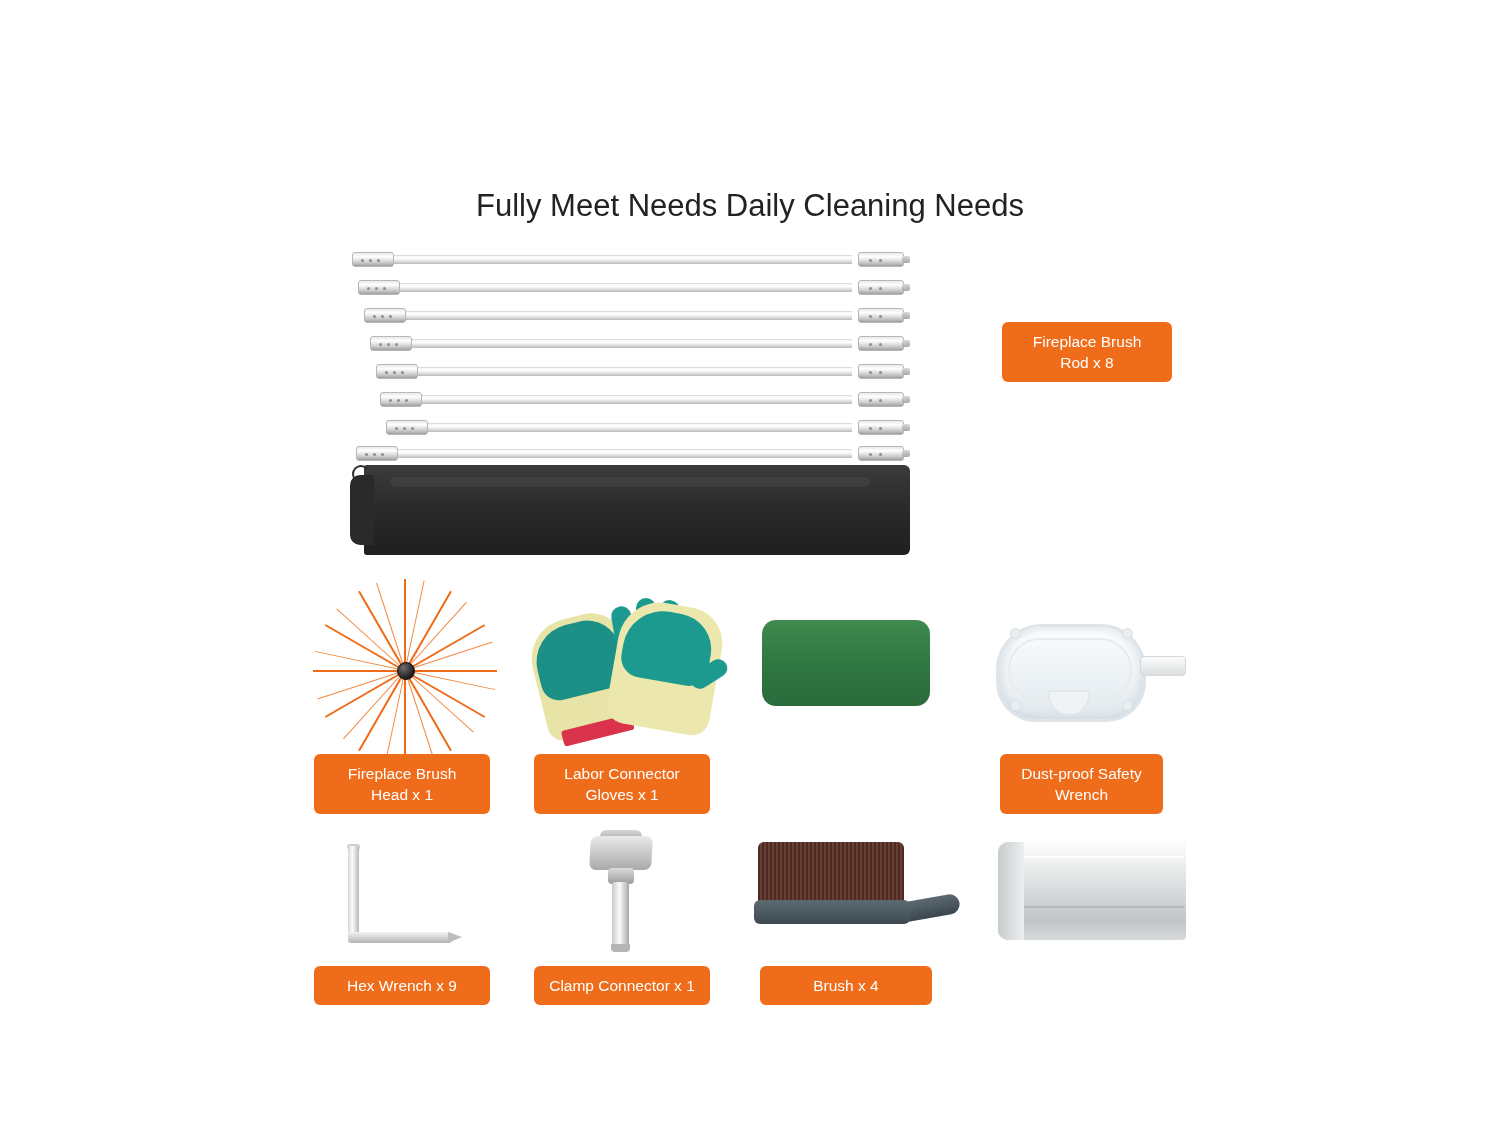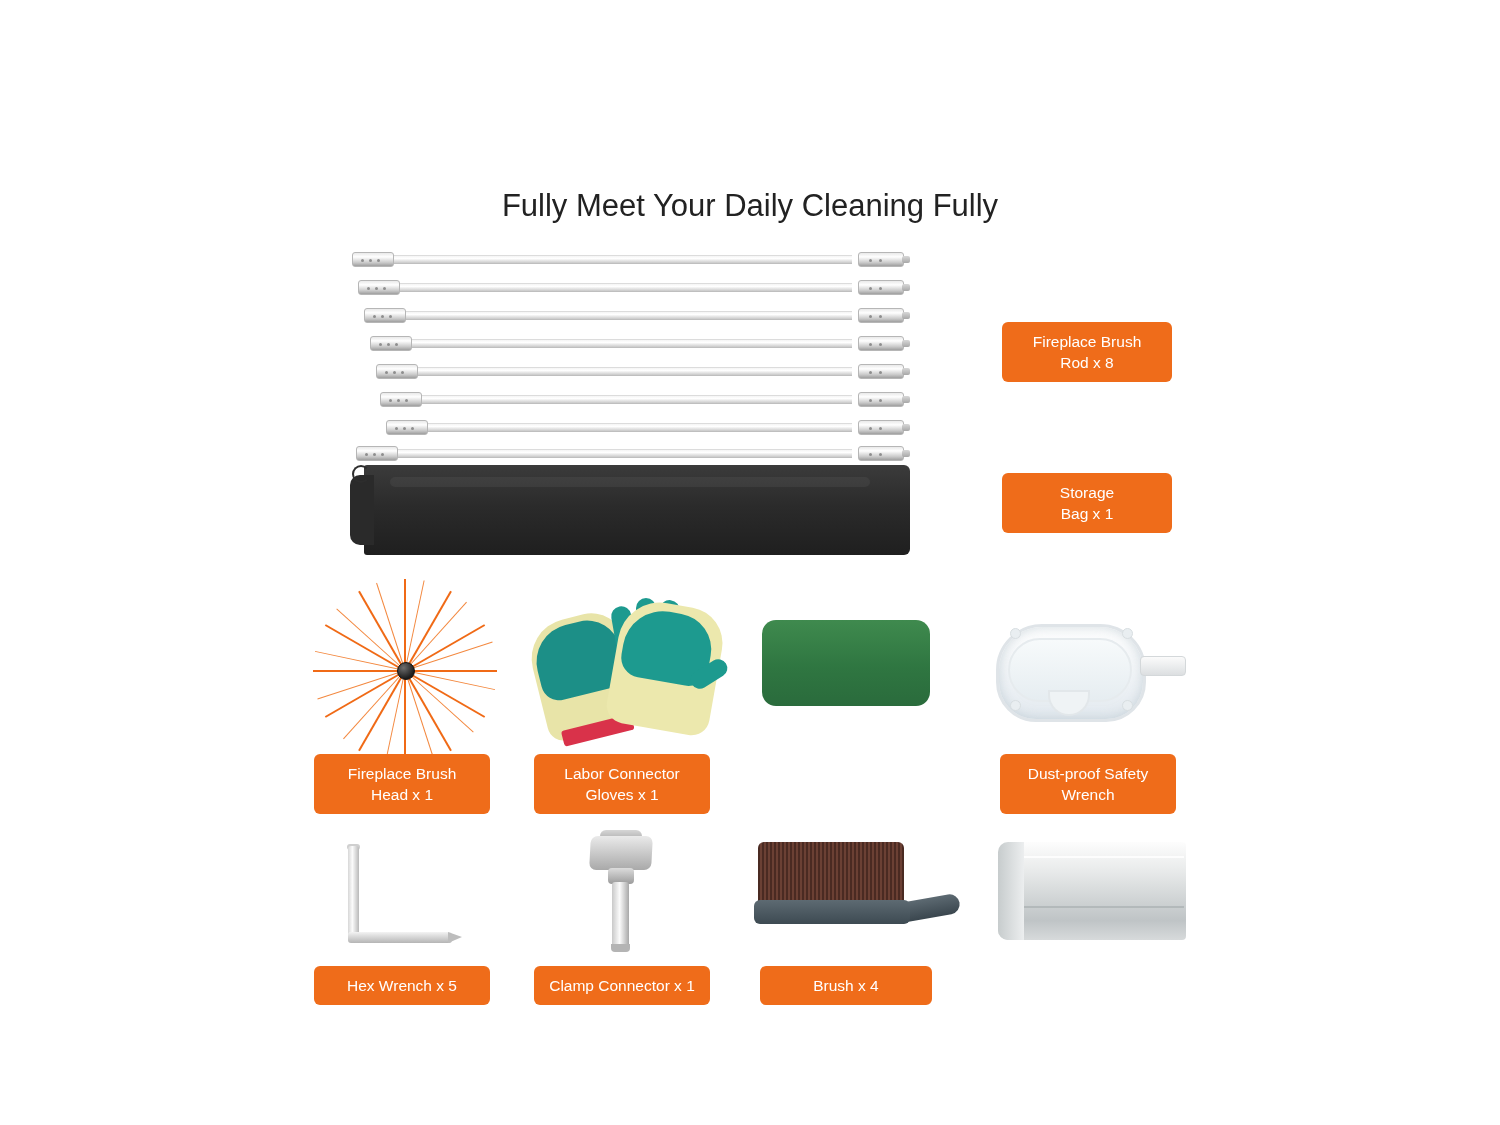--- a/index.html
+++ b/index.html
@@ -436,21 +436,21 @@
     left: 26px; top: 64px;
     width: 160px; height: 2px;
     background: rgba(160,168,170,0.55);
   }
 </style>
 </head>
 <body>
 
 <div class="page">
 
-  <div class="subhead">Fully Meet Your Daily Cleaning Fully</div>
+  <div class="subhead">Fully Meet Needs Daily Cleaning Needs</div>
 
   <div class="rods">
     <div class="rod" style="top:4px;">
       <div class="tube"></div>
       <div class="ferrule-l">
           <span class="screw" style="left:8px;"></span>
           <span class="screw" style="left:16px;"></span>
           <span class="screw" style="left:24px;"></span>
         </div>
       <div class="ferrule-r">
@@ -557,24 +557,20 @@
     <span>Rod x 8</span>
   </div>
 
   <div class="bag">
     <div class="body"></div>
     <div class="cinch"></div>
     <div class="drawstring"></div>
     <div class="sheen"></div>
   </div>
 
-  <div class="chip" style="left:1002px; top:473px; width:170px;">
-    <span>Storage</span>
-    <span>Bag x 1</span>
-  </div>
 
   <div class="cell" style="left:310px; top:600px;">
     <div class="brushhead art">
       <div class="arm" style="transform: rotate(0deg);"></div>
       <div class="arm" style="transform: rotate(30deg);"></div>
       <div class="arm" style="transform: rotate(60deg);"></div>
       <div class="arm" style="transform: rotate(90deg);"></div>
       <div class="arm" style="transform: rotate(120deg);"></div>
       <div class="arm" style="transform: rotate(150deg);"></div>
       <div class="arm" style="transform: rotate(180deg);"></div>
@@ -636,35 +632,35 @@
       <div class="lensframe"></div>
       <div class="lens"></div>
       <div class="nose"></div>
       <div class="vent" style="left:20px; top:10px;"></div>
       <div class="vent" style="left:132px; top:10px;"></div>
       <div class="vent" style="left:20px; top:82px;"></div>
       <div class="vent" style="left:132px; top:82px;"></div>
       <div class="strap"></div>
     </div>
   </div>
-  <div class="chip" style="left:1000px; top:754px; width:176px;">
+  <div class="chip" style="left:1000px; top:754px; width:163px;">
     <span>Dust-proof Safety</span>
     <span>Wrench</span>
   </div>
 
   <div class="cell" style="left:336px; top:846px;">
     <div class="wrench art">
       <div class="topcap"></div>
       <div class="vert"></div>
       <div class="horz"></div>
       <div class="point"></div>
     </div>
   </div>
   <div class="chip" style="left:314px; top:966px; width:176px;">
-    <span>Hex Wrench x 5</span>
+    <span>Hex Wrench x 9</span>
   </div>
 
   <div class="cell" style="left:578px; top:836px;">
     <div class="clamp art">
       <div class="headtop"></div>
       <div class="head"></div>
       <div class="neck"></div>
       <div class="shaft"></div>
       <div class="tipend"></div>
     </div>

